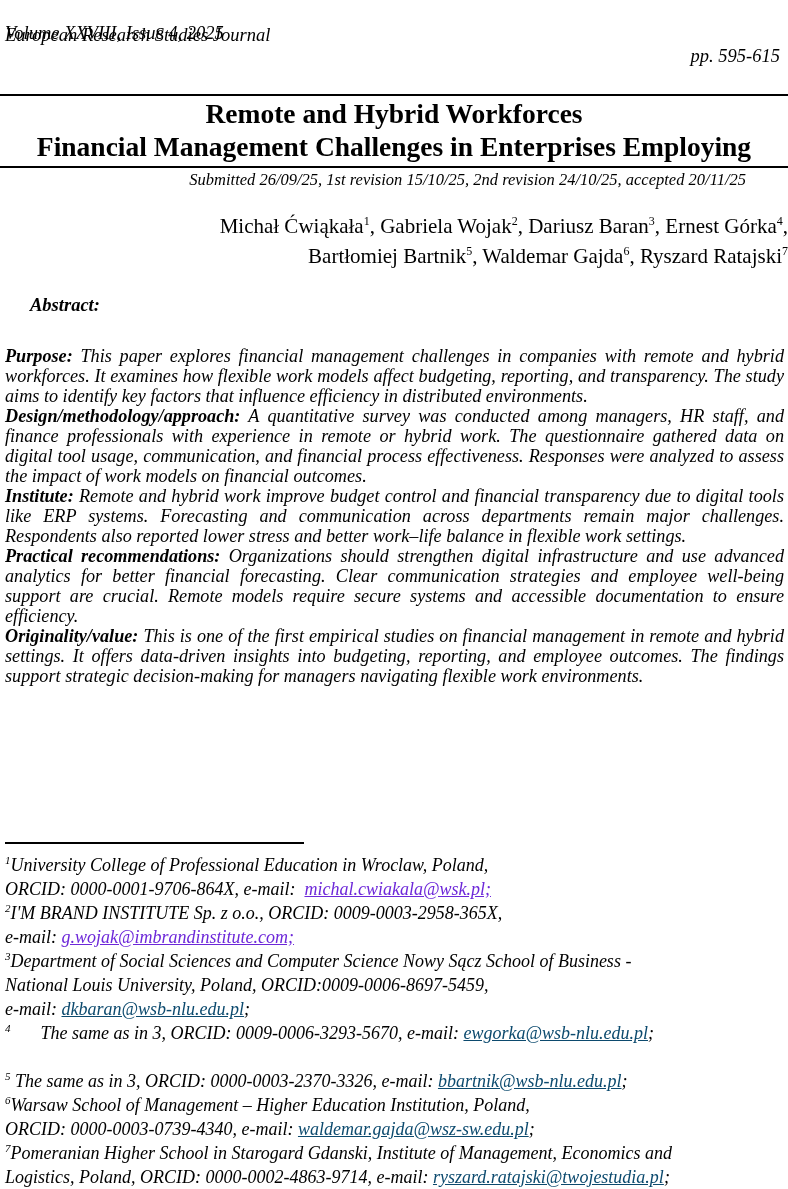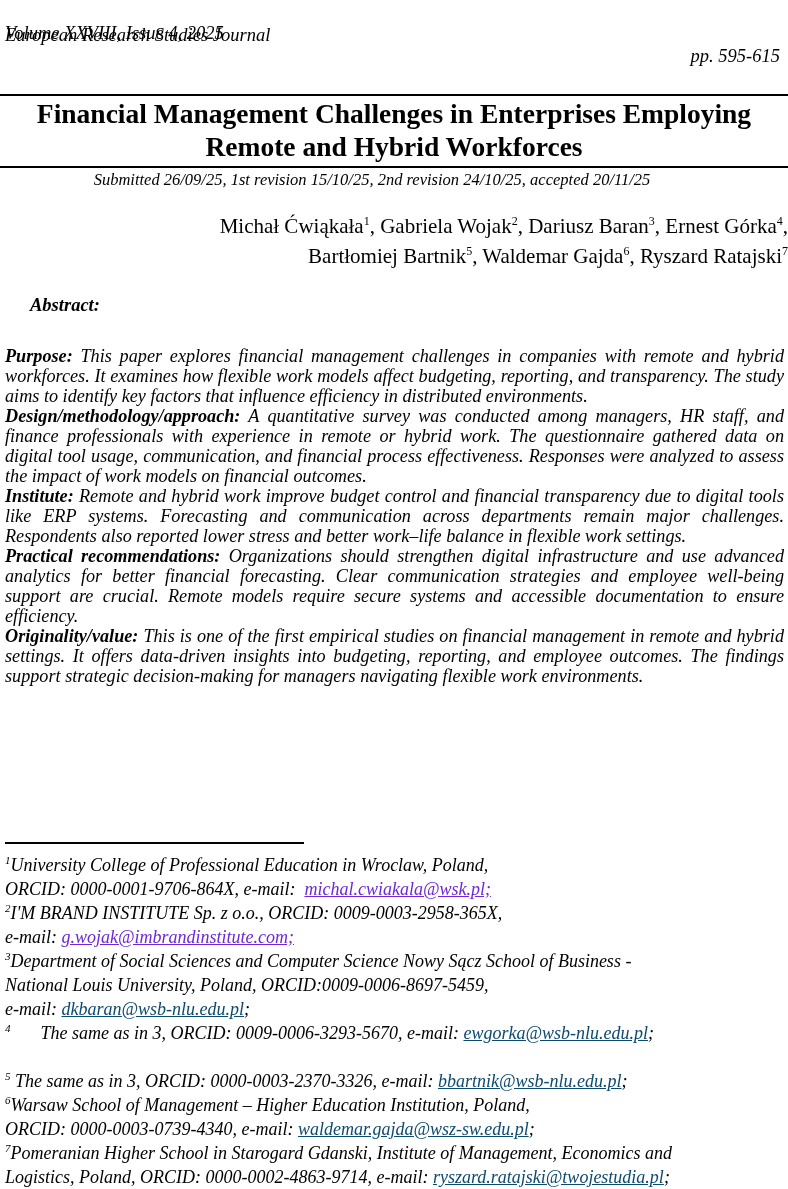--- a/index.html
+++ b/index.html
@@ -35,24 +35,24 @@
     .title {
       left: 0;
       width: 788px;
       text-align: center;
       font-weight: bold;
       font-size: 27.5px;
       line-height: 33px;
       top: 97px;
     }
     .submitted {
-      left: 8px;
+      left: 18px;
       width: 728px;
       top: 170px;
-      text-align: center;
+      text-align: right;
       font-style: italic;
       font-size: 16.5px;
       white-space: nowrap;
     }
     .authors {
       left: 0;
       width: 788px;
       top: 211px;
       text-align: right;
       font-size: 21px;
@@ -102,22 +102,22 @@
   </style>
 </head>
 <body>
 
 <div class="abs journal-line" style="top:0px;margin-top:24px;">European Research Studies Journal</div>
 <div class="abs journal-line" style="top:22px;">Volume XXVIII,  Issue 4, 2025</div>
 <div class="abs pages">pp. 595-615</div>
 
 <div class="abs rule" style="top:94px;"></div>
 <div class="abs title">
+  <div>Remote and Hybrid Workforces</div>
   <div>Financial Management Challenges in Enterprises Employing</div>
-  <div>Remote and Hybrid Workforces</div>
 </div>
 <div class="abs rule" style="top:166px;"></div>
 
 <div class="abs submitted">Submitted 26/09/25, 1st revision 15/10/25, 2nd revision 24/10/25, accepted 20/11/25</div>
 
 <div class="abs authors">
   <div>
     <span>Michał Ćwiąkała</span><sup>1</sup><span>, </span><span>Gabriela Wojak</span><sup>2</sup><span>, </span><span>Dariusz Baran</span><sup>3</sup><span>, </span><span>Ernest Górka</span><sup>4</sup><span>,</span>
   </div>
   <div>

